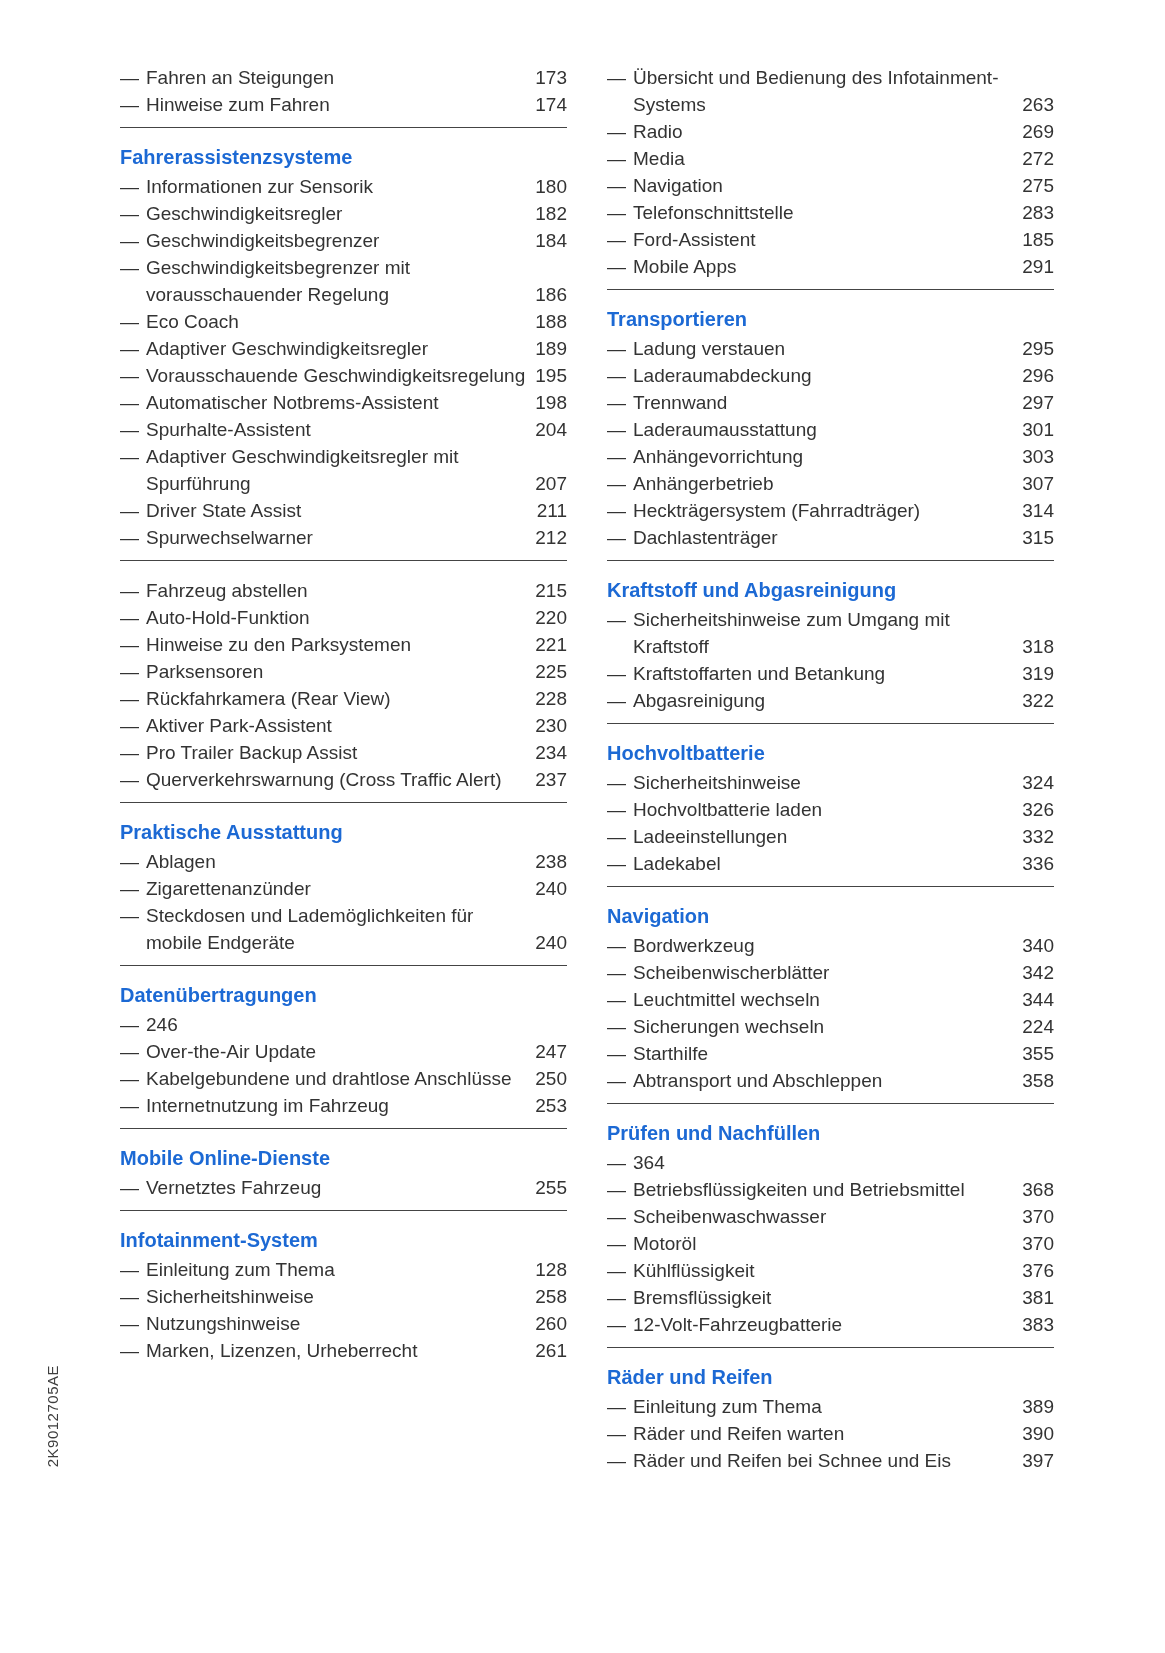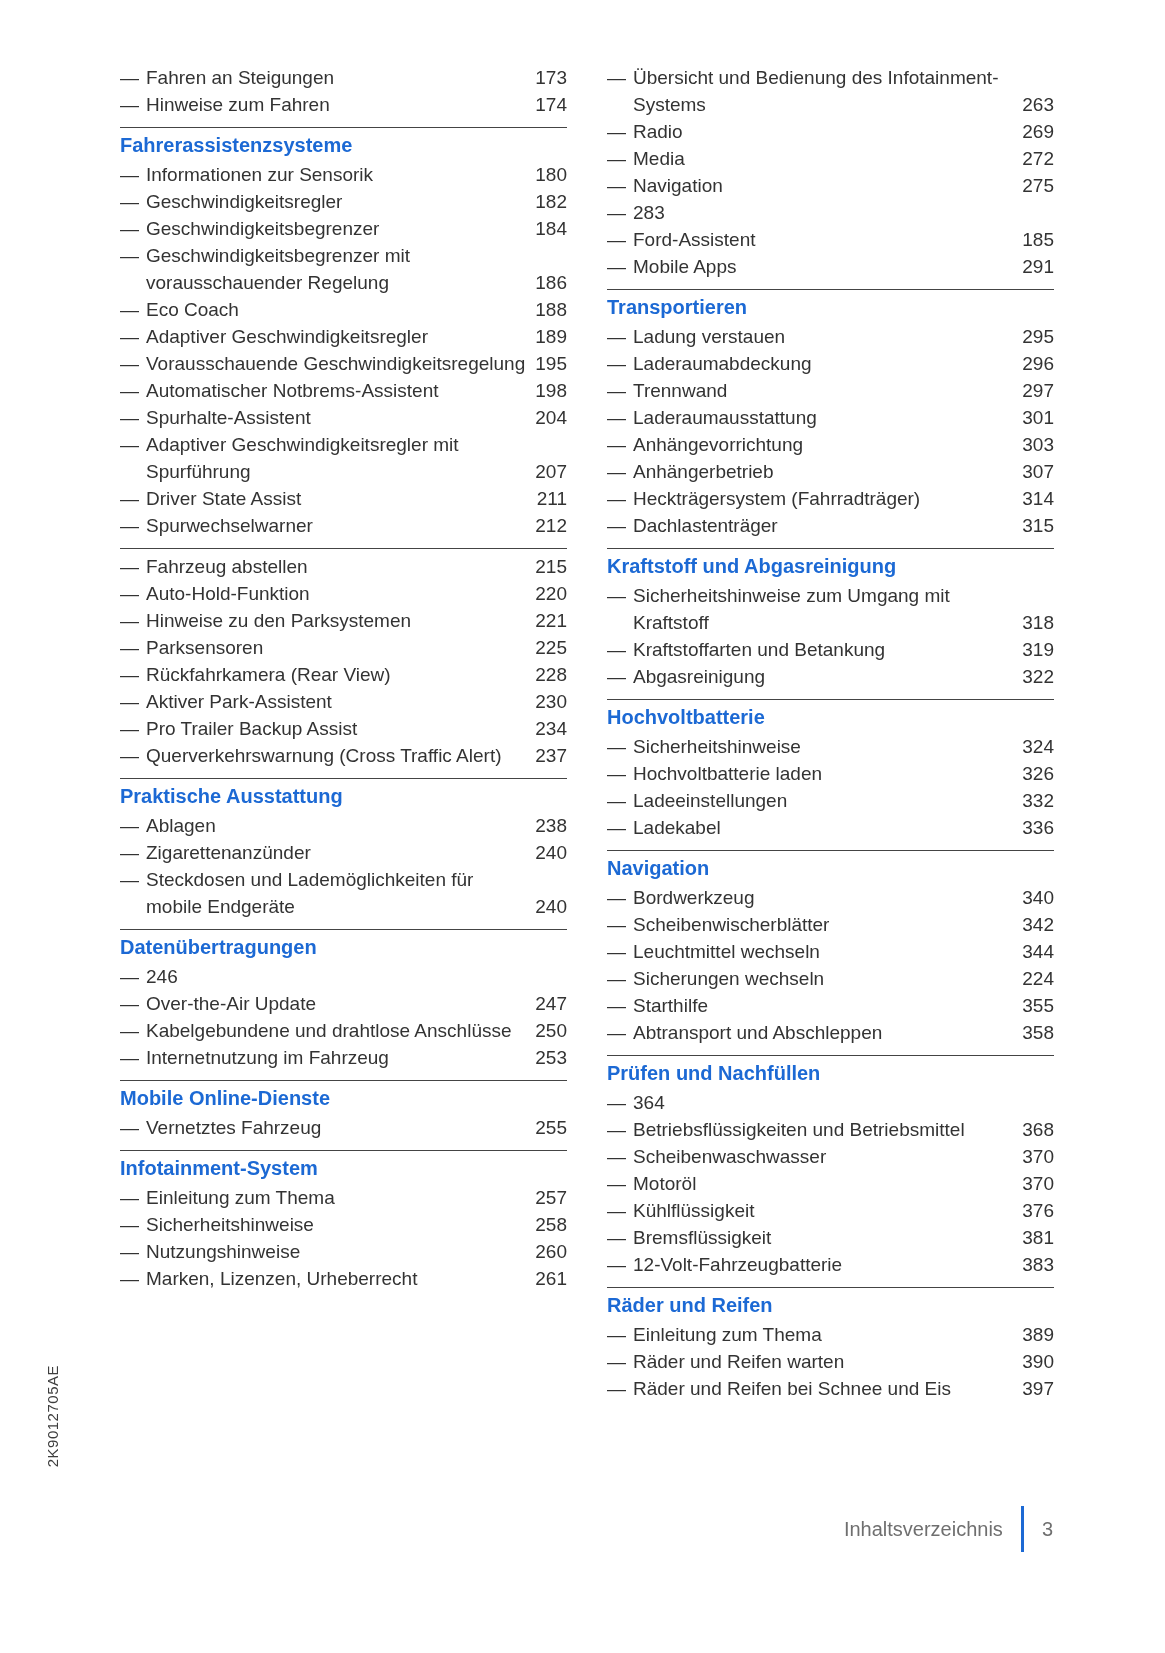--- a/index.html
+++ b/index.html
@@ -21,21 +21,21 @@
     top: 64px;
     width: 934px;
     display: flex;
     gap: 40px;
   }
   .toc-column { flex: 1 1 0; min-width: 0; }
   .toc-section { margin: 0; }
   .toc-section.has-heading {
     border-top: 1px solid #444444;
     margin-top: 9px;
-    padding-top: 4px;
+    padding-top: 16px;
   }
   .section-heading {
     font-size: 20px;
     line-height: 27px;
     font-weight: bold;
     color: #1c69d4;
     margin-bottom: 2px;
   }
   .toc-item {
     display: flex;
@@ -247,21 +247,21 @@
             <span class="bullet">—</span>
             <span class="item-label">Vernetztes Fahrzeug</span>
             <span class="item-page">255</span>
           </div>
         </section>
         <section class="toc-section has-heading">
           <h2 class="section-heading">Infotainment-System</h2>
           <div class="toc-item">
             <span class="bullet">—</span>
             <span class="item-label">Einleitung zum Thema</span>
-            <span class="item-page">257</span>
+            <span class="item-page">128</span>
           </div>
           <div class="toc-item">
             <span class="bullet">—</span>
             <span class="item-label">Sicherheitshinweise</span>
             <span class="item-page">258</span>
           </div>
           <div class="toc-item">
             <span class="bullet">—</span>
             <span class="item-label">Nutzungshinweise</span>
             <span class="item-page">260</span>
@@ -290,20 +290,21 @@
             <span class="item-label">Media</span>
             <span class="item-page">272</span>
           </div>
           <div class="toc-item">
             <span class="bullet">—</span>
             <span class="item-label">Navigation</span>
             <span class="item-page">275</span>
           </div>
           <div class="toc-item">
             <span class="bullet">—</span>
+            <span class="item-label">Telefonschnittstelle</span>
             <span class="item-page">283</span>
           </div>
           <div class="toc-item">
             <span class="bullet">—</span>
             <span class="item-label">Ford-Assistent</span>
             <span class="item-page">185</span>
           </div>
           <div class="toc-item">
             <span class="bullet">—</span>
             <span class="item-label">Mobile Apps</span>
@@ -480,19 +481,14 @@
             <span class="bullet">—</span>
             <span class="item-label">Räder und Reifen bei Schnee und Eis</span>
             <span class="item-page">397</span>
           </div>
         </section>
       </div>
     </main>
 
   <div class="spine-code">2K9012705AE</div>
 
-  <footer class="page-footer">
-    <span class="footer-label">Inhaltsverzeichnis</span>
-    <span class="footer-bar"></span>
-    <span class="footer-page">3</span>
-  </footer>
 
 </div>
 
 </body></html>

